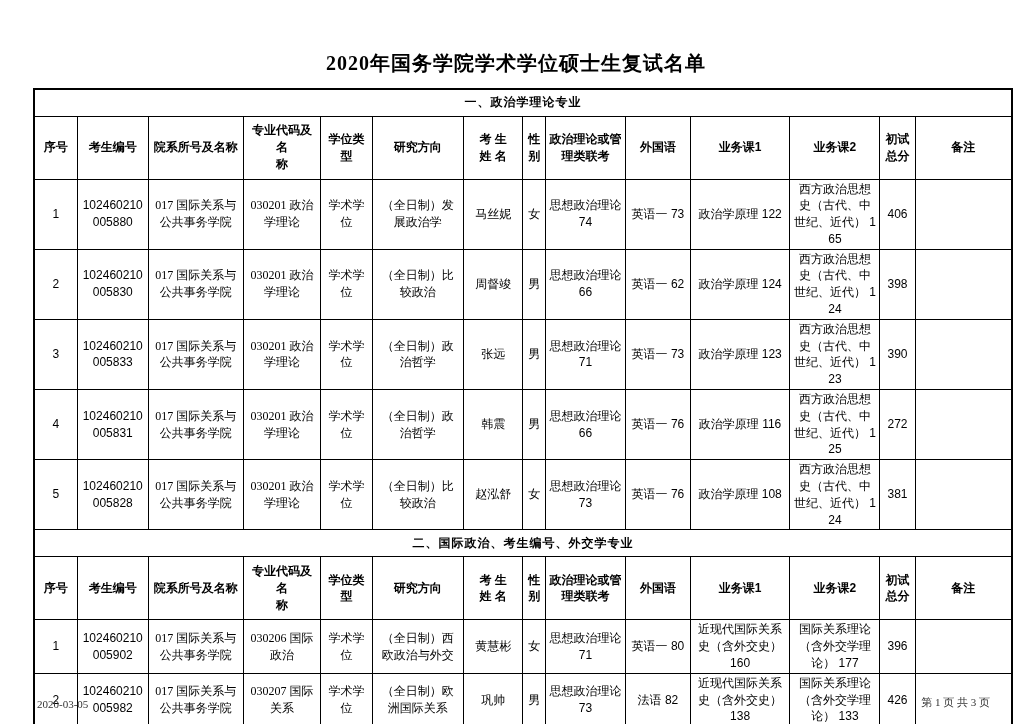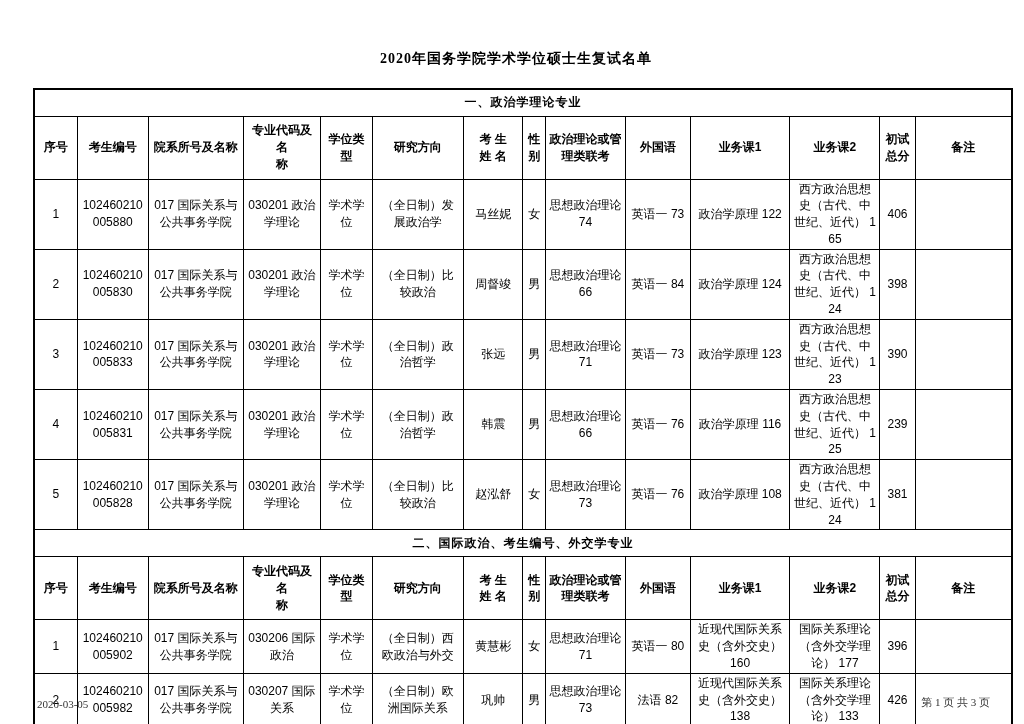--- a/index.html
+++ b/index.html
@@ -10,21 +10,21 @@
     font-family: "Liberation Sans", sans-serif;
     color: #000;
     overflow: hidden;
   }
   .page { position: relative; width: 1024px; height: 724px; background: #fff; }
   .doc-title {
     margin: 0;
     padding-top: 50px;
     text-align: center;
     font-family: "Liberation Serif", serif;
-    font-size: 14px;
+    font-size: 20px;
     font-weight: bold;
     letter-spacing: 1px;
     padding-left: 8px;
   }
   .table-wrap {
     position: absolute;
     left: 33px; top: 88px;
     width: 980px;
   }
   table.roster {
@@ -53,21 +53,21 @@
     letter-spacing: 1px;
   }
   tr.header-row th {
     font-weight: bold;
     height: 63px;
     white-space: pre-line;
   }
   tr.data-row.sec0 td { height: 54px; }
   tr.data-row.sec1 td { height: 42px; }
   
-  td.c2, td.c3, td.c5 { text-align: left; }
+  td.c2, td.c3, td.c5 { text-align: left; font-family: Liberation Serif, serif; }
   .footer {
     position: absolute;
     left: 0; right: 0; bottom: 14px;
     font-family: "Liberation Serif", serif;
     font-size: 11px;
     color: #333;
   }
   .footer .date { position: absolute; left: 37px; bottom: 0; }
   .footer .page-info { position: absolute; right: 34px; bottom: 0; }
 </style>
@@ -139,21 +139,21 @@
           <tr class="data-row sec0">
             <td class="c0">2</td>
             <td class="c1">102460210005830</td>
             <td class="c2">017 国际关系与公共事务学院</td>
             <td class="c3">030201 政治学理论</td>
             <td class="c4">学术学位</td>
             <td class="c5">（全日制）比较政治</td>
             <td class="c6">周督竣</td>
             <td class="c7">男</td>
             <td class="c8">思想政治理论 66</td>
-            <td class="c9">英语一 84</td>
+            <td class="c9">英语一 62</td>
             <td class="c10">政治学原理 124</td>
             <td class="c11">西方政治思想史（古代、中世纪、近代） 124</td>
             <td class="c12">398</td>
             <td class="c13"></td>
           </tr>
           <tr class="data-row sec0">
             <td class="c0">3</td>
             <td class="c1">102460210005833</td>
             <td class="c2">017 国际关系与公共事务学院</td>
             <td class="c3">030201 政治学理论</td>
@@ -174,21 +174,21 @@
             <td class="c2">017 国际关系与公共事务学院</td>
             <td class="c3">030201 政治学理论</td>
             <td class="c4">学术学位</td>
             <td class="c5">（全日制）政治哲学</td>
             <td class="c6">韩震</td>
             <td class="c7">男</td>
             <td class="c8">思想政治理论 66</td>
             <td class="c9">英语一 76</td>
             <td class="c10">政治学原理 116</td>
             <td class="c11">西方政治思想史（古代、中世纪、近代） 125</td>
-            <td class="c12">239</td>
+            <td class="c12">272</td>
             <td class="c13"></td>
           </tr>
           <tr class="data-row sec0">
             <td class="c0">5</td>
             <td class="c1">102460210005828</td>
             <td class="c2">017 国际关系与公共事务学院</td>
             <td class="c3">030201 政治学理论</td>
             <td class="c4">学术学位</td>
             <td class="c5">（全日制）比较政治</td>
             <td class="c6">赵泓舒</td>

